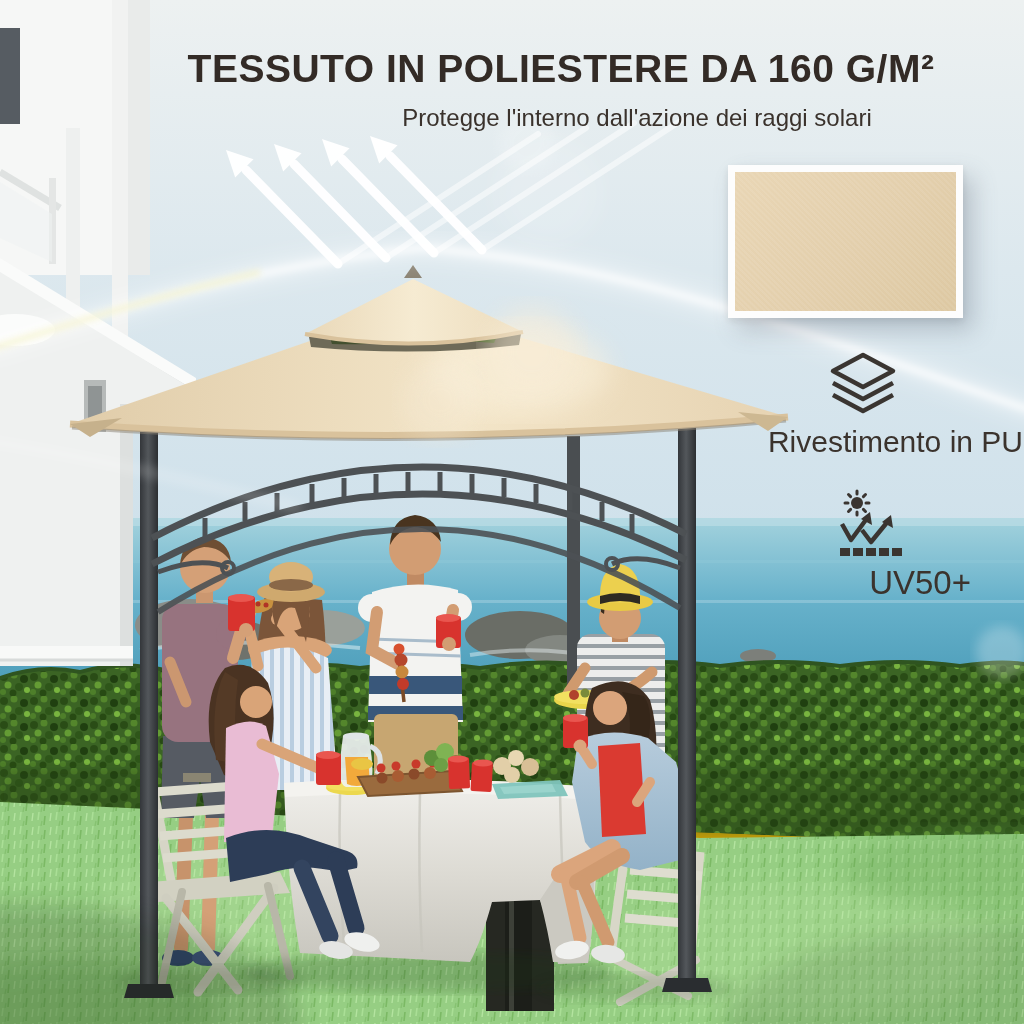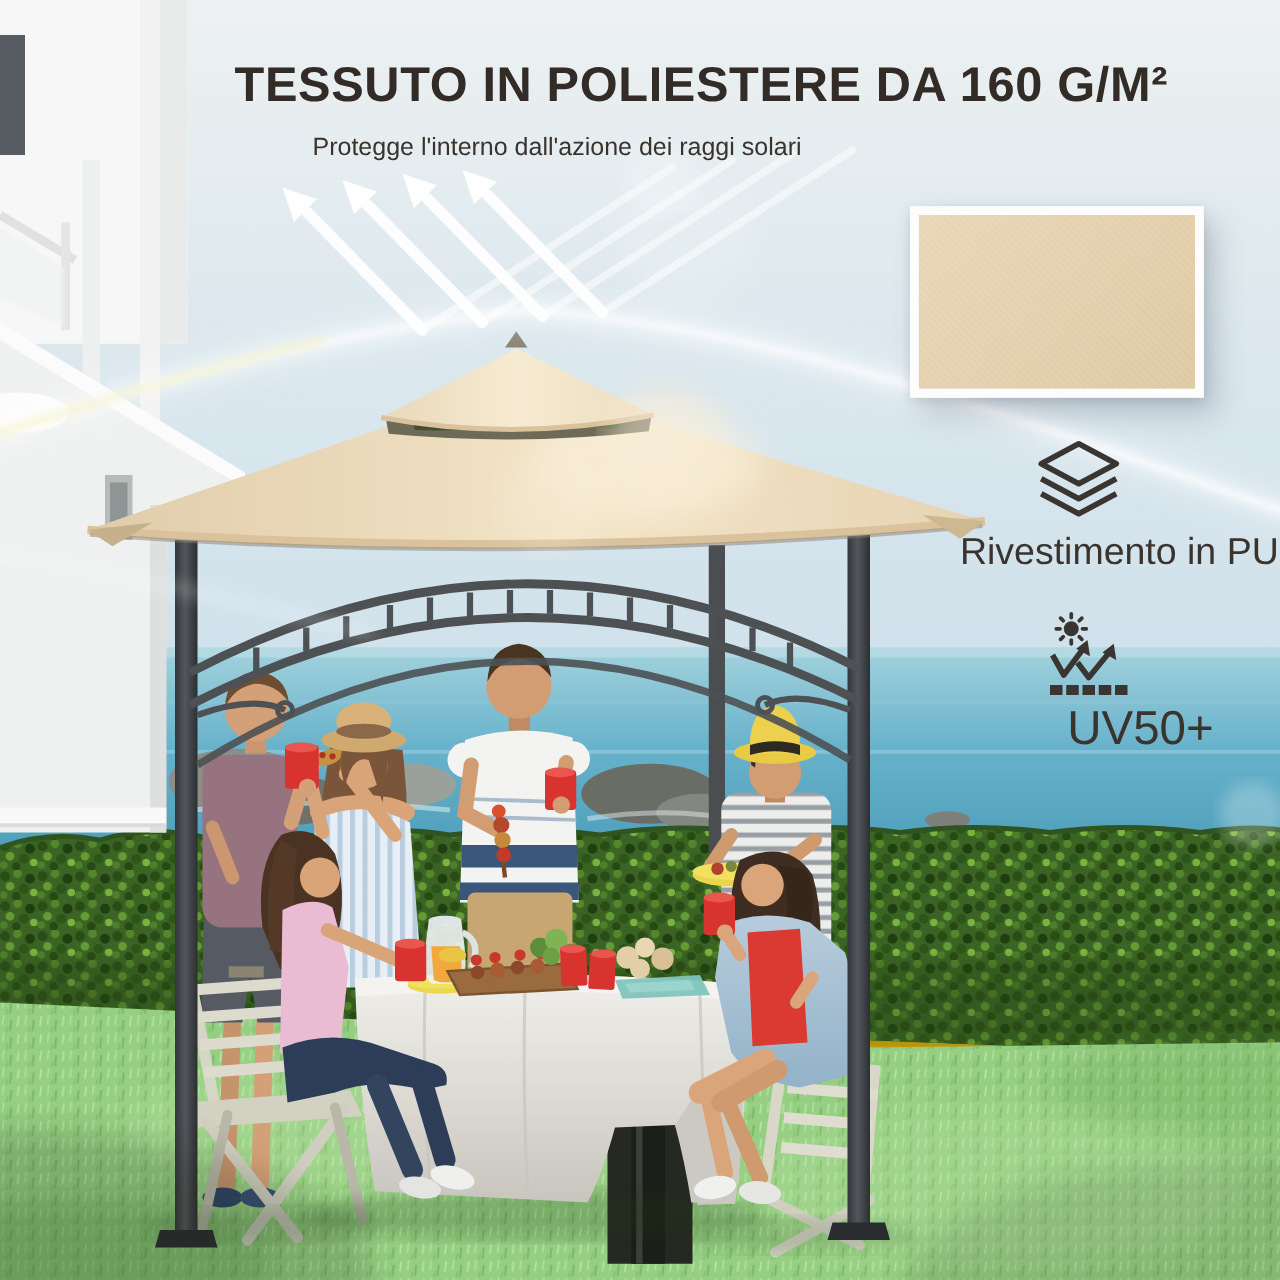--- a/index.html
+++ b/index.html
@@ -1,35 +1,35 @@
 <!DOCTYPE html>
 <html><head>
 <meta charset="utf-8">
 <style>
   html,body{margin:0;padding:0;background:#fff;}
   .stage{position:relative;width:1024px;height:1024px;overflow:hidden;
          font-family:Liberation Sans, sans-serif;background:#eab308;}
   .stage svg.scene{position:absolute;left:0;top:0;}
   .page-title{position:absolute;left:98px;top:46px;width:926px;text-align:center;
     font-size:39px;font-weight:bold;color:#332b26;letter-spacing:0.5px;line-height:46px;}
-  .page-subtitle{position:absolute;left:250px;top:99px;width:774px;
-    font-size:20px;color:#3a322c;line-height:38px;}
+  .page-subtitle{position:absolute;left:250px;top:99px;width:774px;text-align:center;
+    font-size:24px;color:#3a322c;line-height:38px;}
   .swatch{position:absolute;left:728px;top:165px;width:221px;height:139px;
     border:7px solid #fdfdfd;
     background:linear-gradient(135deg,#e9d6b5 0%,#e3cfac 55%,#ddc8a2 100%);
     box-shadow:10px 12px 22px rgba(90,100,115,.30),0 3px 8px rgba(0,0,0,.10);}
   .swatch .weave{position:absolute;inset:0;
     background:repeating-linear-gradient(45deg,rgba(255,255,255,.07) 0 2px,rgba(0,0,0,0) 2px 4px);}
   .feature{position:absolute;text-align:right;color:#3b332d;}
   .feature-pu{left:703px;top:352px;width:320px;}
   .feature-pu .ficon{display:block;margin:0 auto 6px auto;}
   .feature-pu .flabel{font-size:30px;line-height:36px;}
   .feature-uv{left:771px;top:488px;width:200px;}
   .feature-uv .ficon{display:block;margin:0 auto 4px auto;}
-  .feature-uv .flabel{font-size:38px;line-height:38px;}
+  .feature-uv .flabel{font-size:33px;line-height:38px;}
 </style>
 </head>
 <body>
 
 <div class="stage">
 
 <svg class="scene" width="1024" height="1024" viewBox="0 0 1024 1024">
   <defs>
     <linearGradient id="skyG" x1="0" y1="0" x2="0" y2="1">
       <stop offset="0" stop-color="#edf1f1"></stop>

